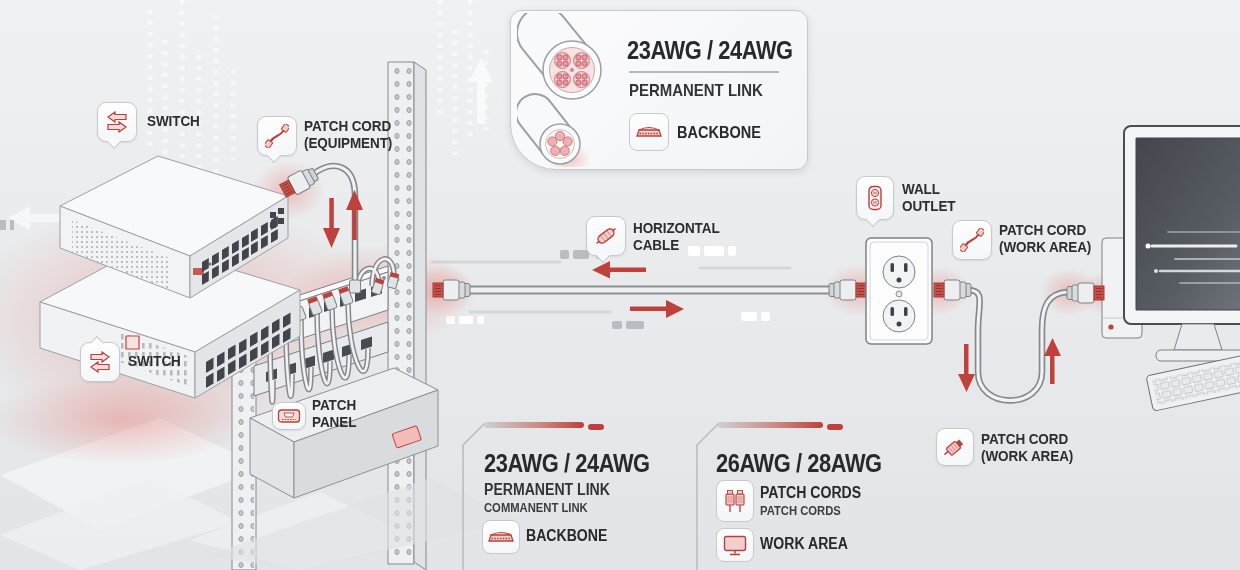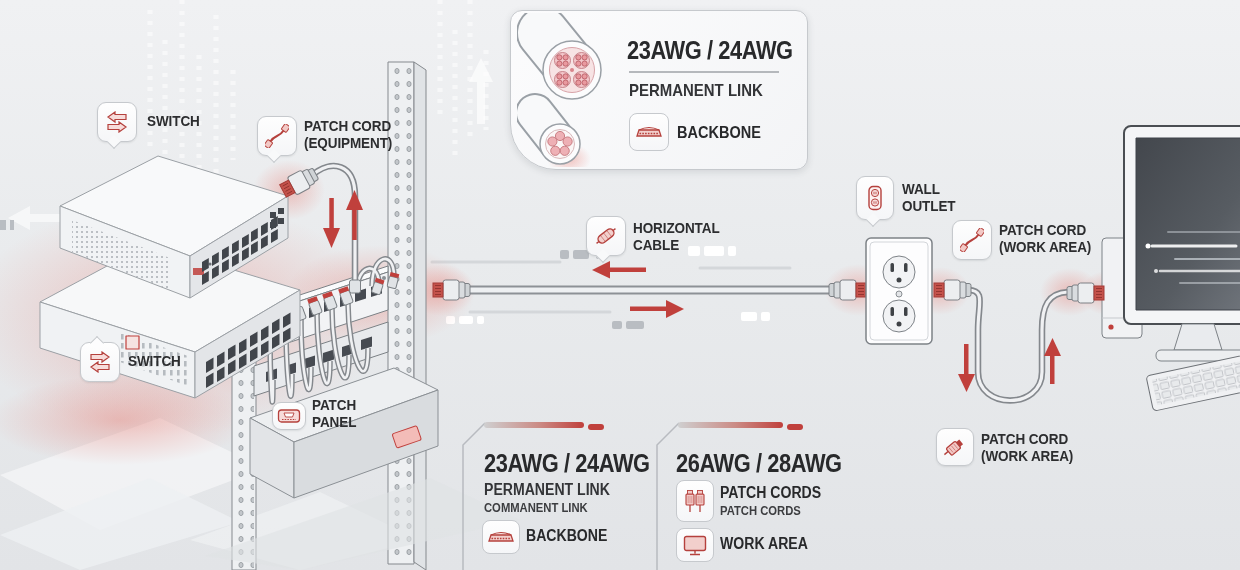--- a/index.html
+++ b/index.html
@@ -447,21 +447,21 @@
   <div class="chip-in" style="left:24px;top:100px;width:36px;height:32px">
     <svg width="26" height="16">
       <path d="M3,6 Q13,1 23,6" fill="#f7e3e1" stroke="#b5413d" stroke-width="1.2"></path>
       <polygon points="3,6 23,6 25,12 1,12" fill="#f2cfcc" stroke="#b5413d" stroke-width="1.3"></polygon>
       <path d="M3.5,9.5 h19" stroke="#b5413d" stroke-width="1.6" stroke-dasharray="1.6 1.2"></path>
     </svg>
   </div>
   <div class="tag" style="left:68px;top:107px;font-size:16px">BACKBONE</div>
 </div>
 
-<div class="card-b" style="left:652px;width:232px">
+<div class="card-b" style="left:692px;width:232px">
   <svg class="corner-line" width="30" height="150">
     <path d="M27,3 L5,25 V150" fill="none" stroke="#b8bbc0" stroke-width="1.5"></path>
   </svg>
   <div class="bar" style="left:26px;width:105px"></div>
   <div class="bar-nub" style="left:135px"></div>
   <div class="big" style="left:24px;top:28px">26AWG / 28AWG</div>
   <div class="chip-in" style="left:24px;top:60px;width:36px;height:40px">
     <svg width="24" height="28">
       <g>
         <rect x="3" y="7" width="8" height="11" rx="1" fill="#f2c9c6" stroke="#b5413d" stroke-width="1.1"></rect>

